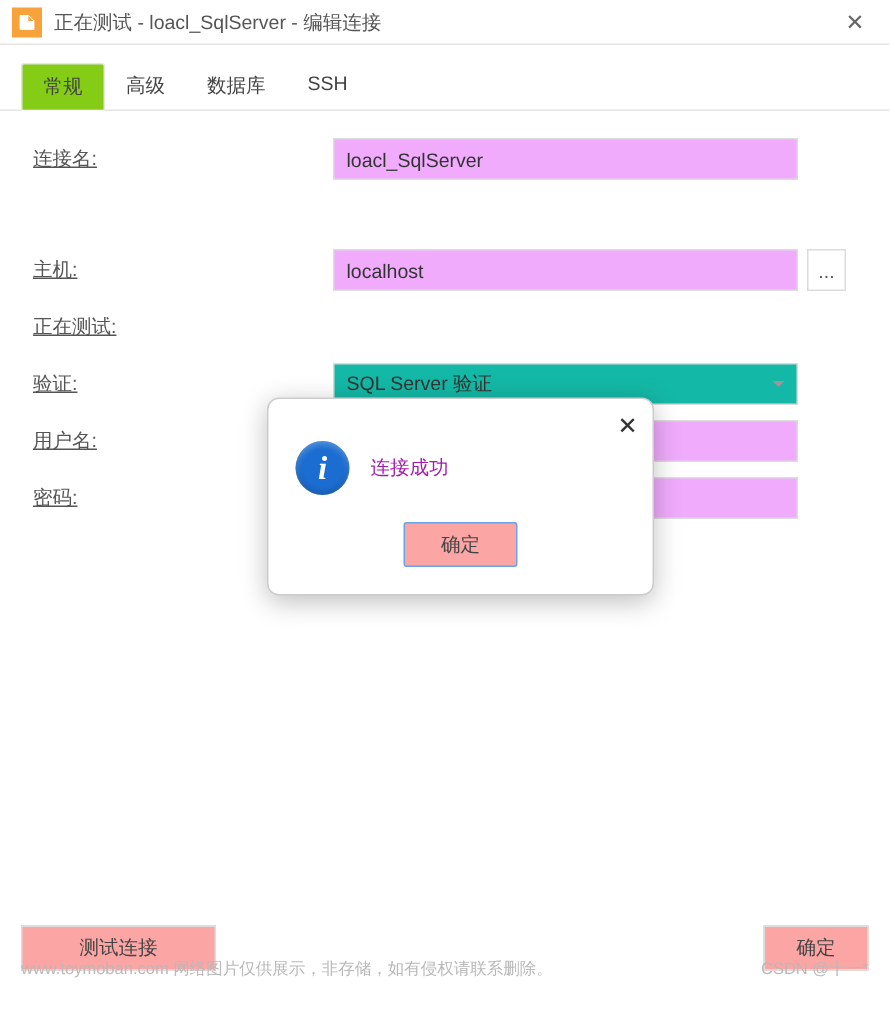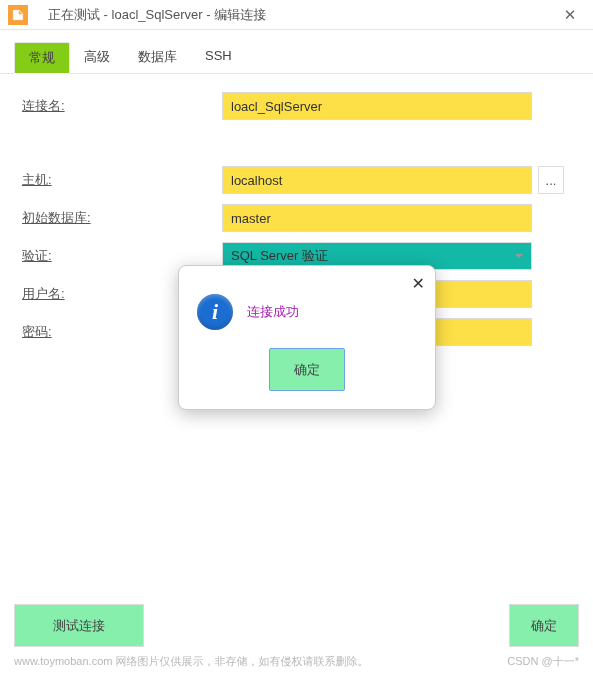--- a/index.html
+++ b/index.html
@@ -11,21 +11,20 @@
       height: 673px;
       overflow: hidden;
       position: relative;
     }
     .titlebar {
       height: 30px;
       display: flex;
       align-items: center;
       border-bottom: 1px solid #e5e5e5;
       padding: 0 8px;
-      gap: 12px;
     }
     .titlebar .app-icon {
       width: 20px; height: 20px;
       background: #f7a23b;
       margin-right: 8px;
       display: flex; align-items: center; justify-content: center;
     }
     .titlebar .app-icon svg { width: 14px; height: 14px; }
     .titlebar .title { flex: 1; color: #555; font-size: 13px; }
     .titlebar .close { width: 30px; text-align: center; color: #666; font-size: 15px; cursor: pointer; }
@@ -64,21 +63,21 @@
       text-decoration: underline;
     }
     .form-input {
       flex: 1;
       max-width: 310px;
       height: 28px;
       border: 1px solid #dcdcdc;
       padding: 0 8px;
       font-size: 13px;
       color: #333;
-      background: #fde047;
+      background: #f0abfc;
       font-family: inherit;
     }
     .form-row.with-extra .form-input { max-width: 310px; }
     .extra-btn {
       width: 26px;
       height: 28px;
       margin-left: 6px;
       border: 1px solid #dcdcdc;
       background: #fff;
       cursor: pointer;
@@ -114,33 +113,33 @@
       position: absolute;
       bottom: 26px;
       left: 0; right: 0;
       display: flex;
       padding: 0 14px;
       gap: 9px;
     }
     .footer .spacer { flex: 1; }
     .btn {
       min-width: 70px;
-      height: 43px;
-      border: 1px solid #dcdcdc;
-      background: #86efac;
+      height: 30px;
+      border: 1px solid #dcdcdc;
+      background: #fca5a5;
       font-size: 13px;
       color: #444;
       cursor: pointer;
       padding: 0 14px;
       font-family: inherit;
     }
     .btn.test { min-width: 130px; }
     .watermark {
       position: absolute;
-      bottom: 4px;
+      bottom: 20px;
       left: 14px;
       right: 14px;
       color: #b9b9b9;
       font-size: 11px;
       display: flex;
       justify-content: space-between;
     }
     
     .modal {
       position: absolute;
@@ -223,22 +222,21 @@
 
   <div class="form-row spacer"></div>
 
   <div class="form-row with-extra">
     <div class="form-label">主机:</div>
     <input class="form-input" value="localhost" style="">
     <button class="extra-btn">...</button>
   </div>
 
   <div class="form-row">
-    <div class="form-label">初始数据库:</div>
-    <input class="form-input" value="master" style="">
+    <div class="form-label">正在测试:</div>
   </div>
 
   <div class="form-row">
     <div class="form-label">验证:</div>
     <div class="form-select">
       <span>SQL Server 验证</span>
     </div>
   </div>
 
   <div class="form-row">

